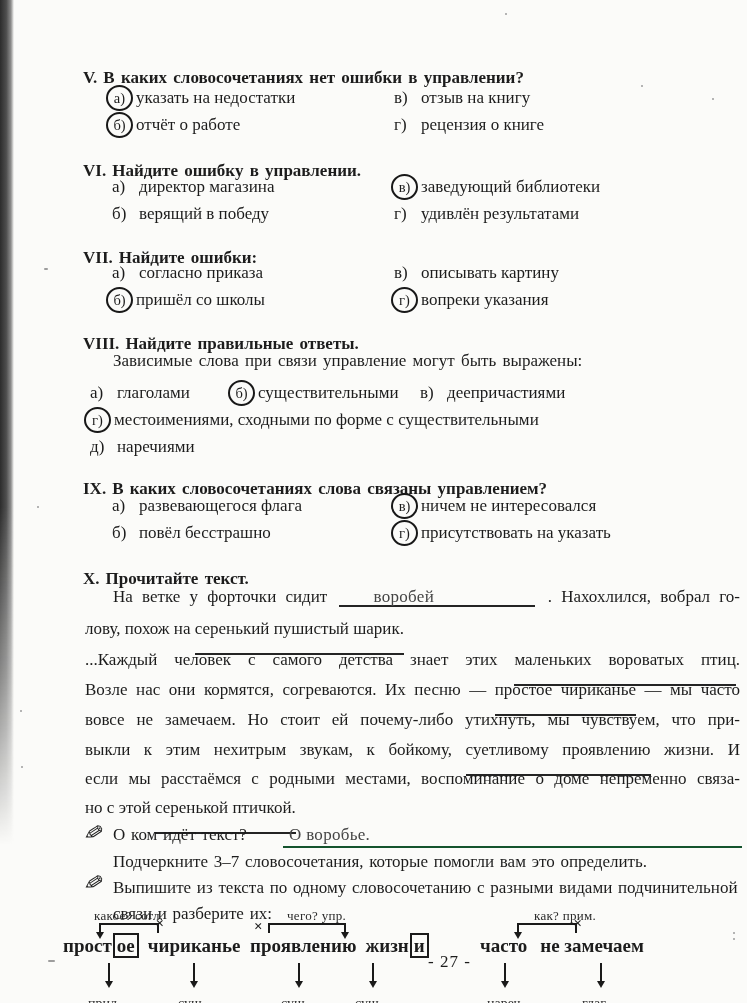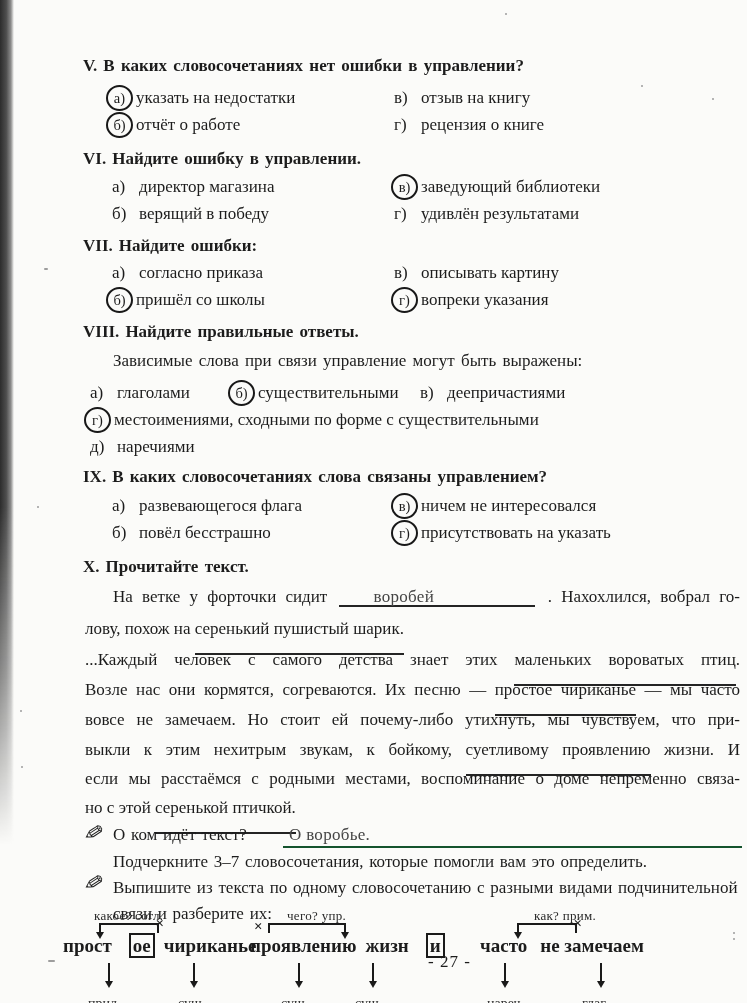--- a/index.html
+++ b/index.html
@@ -9,21 +9,21 @@
     font-family:"Liberation Serif","DejaVu Serif",serif;
     color:#1c1c1c;font-size:17px;
   }
   .scan-strip{
     position:absolute;left:0;top:0;width:14px;height:845px;
     background:linear-gradient(to right,#2c2c2c 0%,#4e4e4e 45%,#8d8d8d 78%,rgba(160,160,160,0) 100%);
     -webkit-mask-image:linear-gradient(to bottom,#000 60%,rgba(0,0,0,.55) 80%,transparent 100%);
     mask-image:linear-gradient(to bottom,#000 60%,rgba(0,0,0,.55) 80%,transparent 100%);
   }
   .speck{position:absolute;background:#9d9d9d;border-radius:1px;}
-  .hdr{position:absolute;left:83px;font-weight:700;white-space:nowrap;word-spacing:2px;line-height:22px;}
+  .hdr{position:absolute;left:83px;font-weight:700;white-space:nowrap;word-spacing:2px;line-height:22px;margin-top:12px;}
   .hnum{margin-right:6px;}
   .opt{position:absolute;display:flex;align-items:center;height:24px;white-space:nowrap;line-height:24px;}
   .marker{flex:0 0 auto;width:27px;}
   .marker.circled{
     width:23px;height:22px;border:2px solid #181818;border-radius:50%;
     display:flex;align-items:center;justify-content:center;
     font-size:14.5px;margin-right:3px;
   }
   .intro{position:absolute;left:113px;word-spacing:2px;white-space:nowrap;line-height:22px;}
   .jline{position:absolute;left:85px;right:7px;line-height:24px;text-align:justify;text-align-last:justify;white-space:normal;}
@@ -53,21 +53,21 @@
   .brk.toleft .xm{right:-7px;top:-7px;}
   .brk.toright{border-right:2px solid #1a1a1a;border-left:2px solid #1a1a1a;}
   .brk.toright::before{
     content:"";position:absolute;right:-5px;bottom:-6px;
     border-left:4px solid transparent;border-right:4px solid transparent;border-top:7px solid #1a1a1a;
   }
   .brk.toright .xm{left:-16px;top:-4px;}
   .dwords{position:absolute;font-weight:700;font-size:19px;white-space:nowrap;line-height:24px;}
   .gap{display:inline-block;width:9px;}
   .gap2{display:inline-block;width:13px;}
-  .boxed{border:2px solid #1a1a1a;padding:0 2px;margin-left:17px;}
+  .boxed{border:2px solid #1a1a1a;padding:0 2px;margin-left:1px;}
   .dar{position:absolute;width:2px;height:19px;background:#1a1a1a;}
   .dar::after{
     content:"";position:absolute;left:-3.5px;bottom:-6px;
     border-left:4.5px solid transparent;border-right:4.5px solid transparent;border-top:7px solid #1a1a1a;
   }
   .pos{position:absolute;font-size:14px;color:#303030;white-space:nowrap;margin-top:11px;}
   .pgnum{position:absolute;letter-spacing:1px;}
 </style>
 </head>
 <body>

